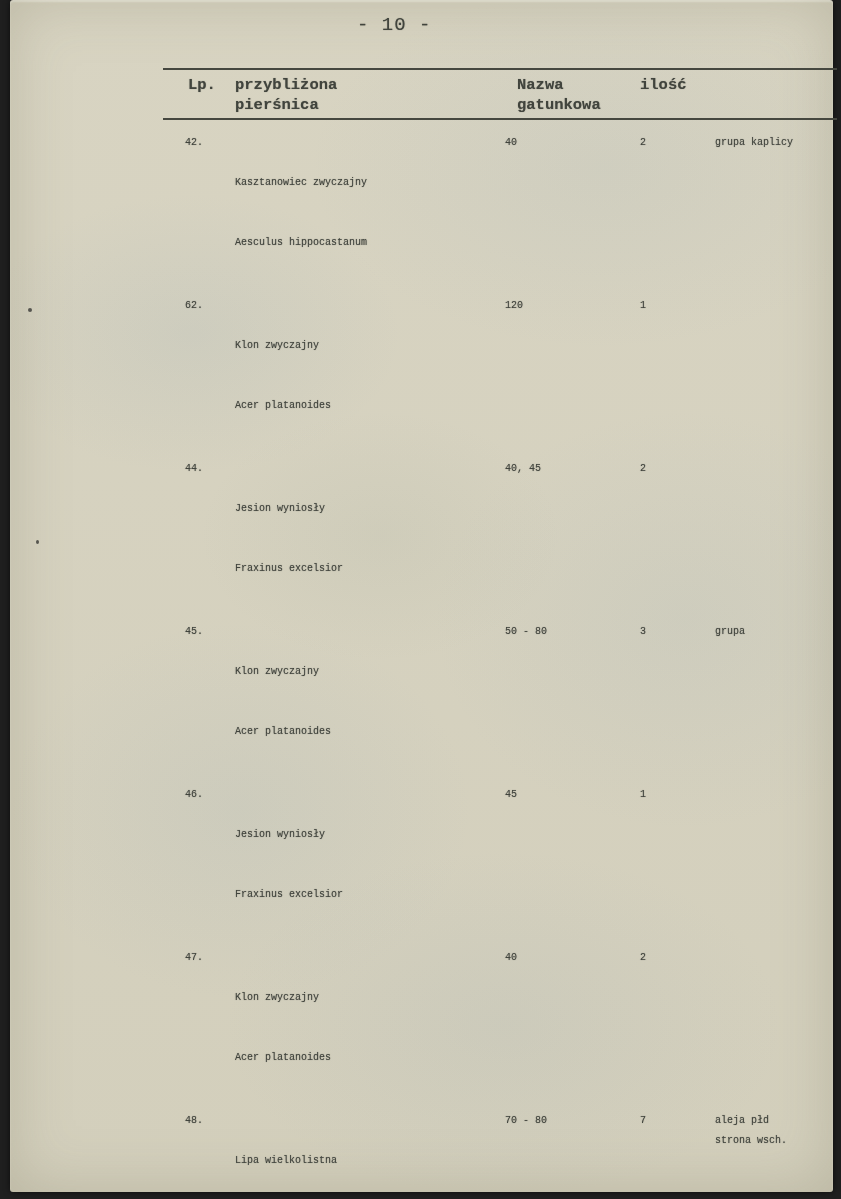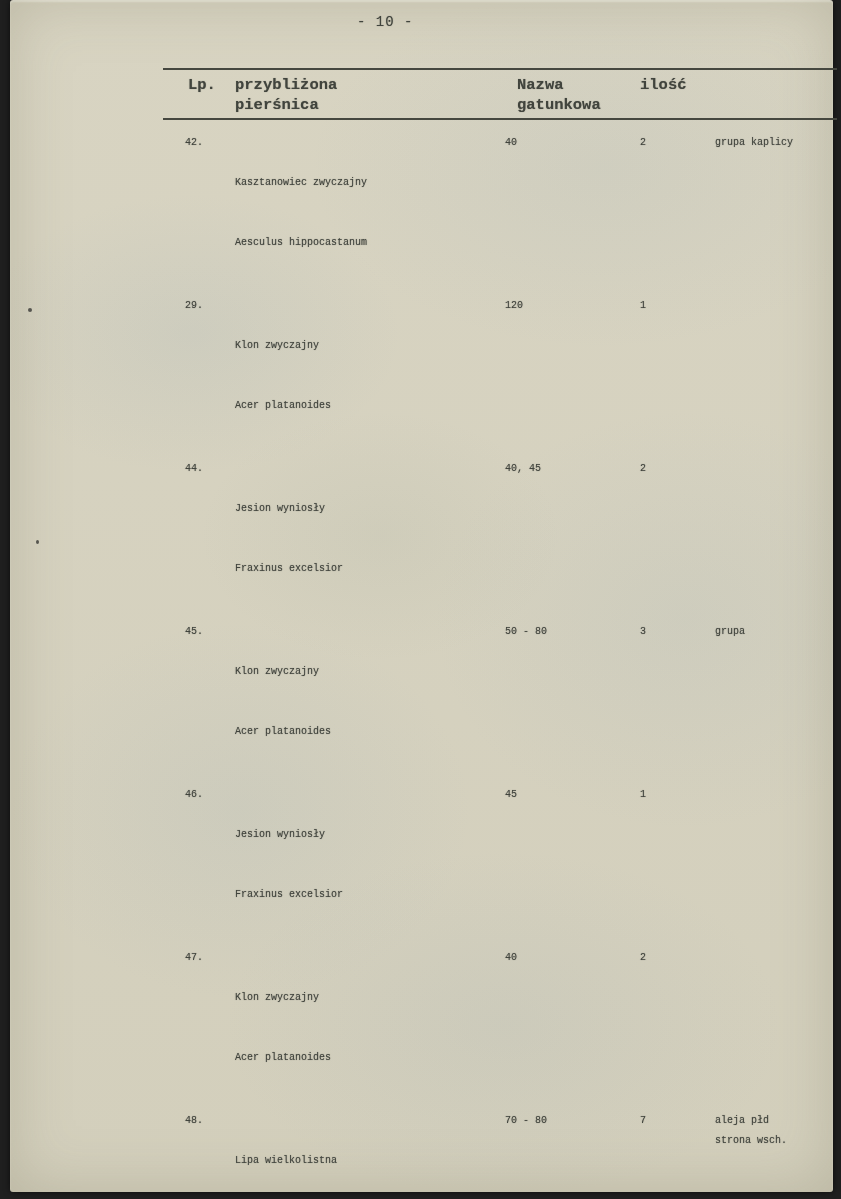--- a/index.html
+++ b/index.html
@@ -36,21 +36,21 @@
 
   .ink {
     color: var(--ink, #41443d);
     text-shadow: 0 0 1px rgba(62,64,58,0.55);
   }
 
   .page-number {
     position: absolute;
     top: 14px;
     left: 347px;
-    font-size: 14px;
+    font-size: 19px;
     letter-spacing: 1px;
   }
 
   .thead {
     position: absolute;
     left: 153px;
     top: 68px;
     width: 674px;
     border-top: 2px solid var(--rule, #45473f);
     border-bottom: 2px solid var(--rule, #45473f);
@@ -121,21 +121,21 @@
     <div class="cell name">
       <div class="common ink">Kasztanowiec zwyczajny</div>
       <div class="latin ink">Aesculus hippocastanum</div>
     </div>
     <div class="cell dia ink">40</div>
     <div class="cell cnt ink">2</div>
     <div class="cell rem ink">grupa kaplicy</div>
   </div>
 
   <div class="row">
-    <div class="cell lp ink">29.</div>
+    <div class="cell lp ink">62.</div>
     <div class="cell name">
       <div class="common ink">Klon zwyczajny</div>
       <div class="latin ink">Acer platanoides</div>
     </div>
     <div class="cell dia ink">120</div>
     <div class="cell cnt ink">1</div>
     <div class="cell rem ink"></div>
   </div>
 
   <div class="row">

